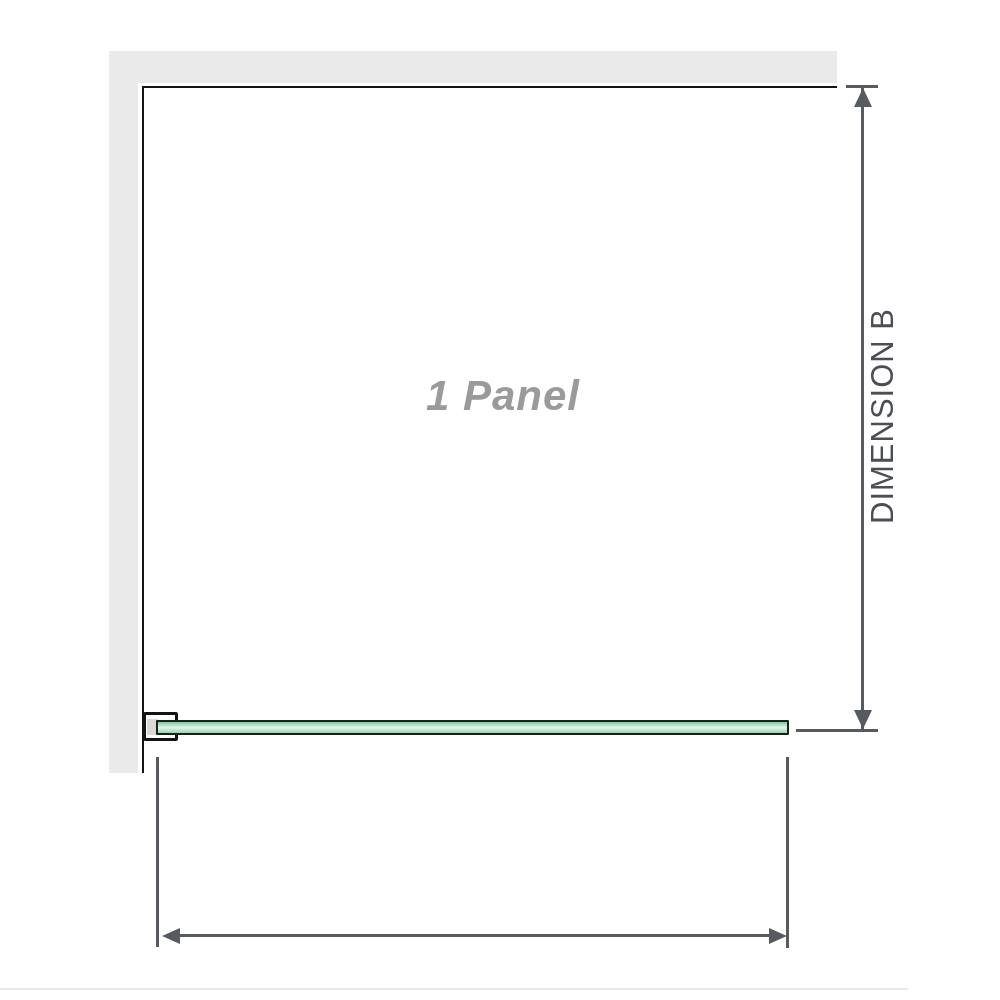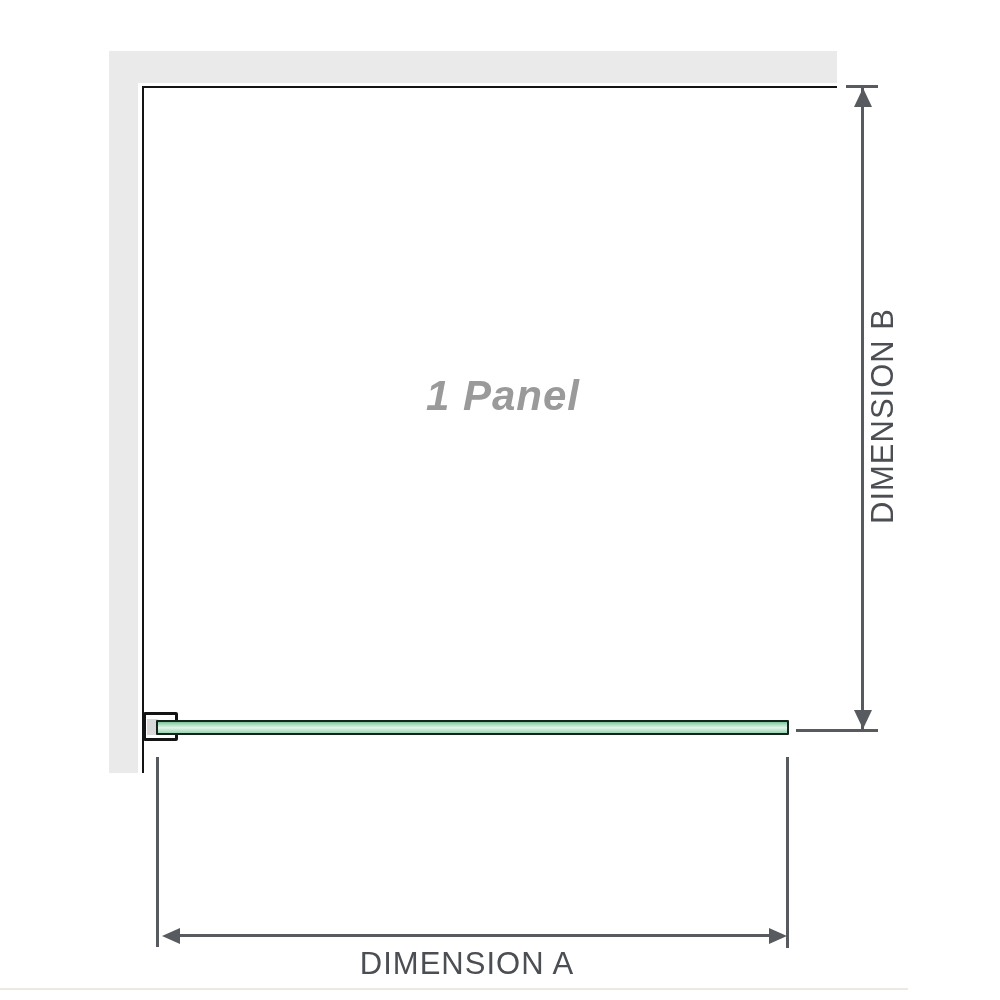--- a/index.html
+++ b/index.html
@@ -134,17 +134,16 @@
   <div class="abs dim dim-b-line"></div>
   <div class="abs arrow-up"></div>
   <div class="abs arrow-down"></div>
   <div class="abs dim-label dim-b-label">DIMENSION B</div>
 
   <div class="abs dim dim-a-ext-left"></div>
   <div class="abs dim dim-a-ext-right"></div>
   <div class="abs dim dim-a-line"></div>
   <div class="abs arrow-left"></div>
   <div class="abs arrow-right"></div>
-  <div class="abs dim-label dim-a-label">DIMENSION A</div>
 
   <div class="abs baseline-rule"></div>
 
 </div>
 
 </body></html>

